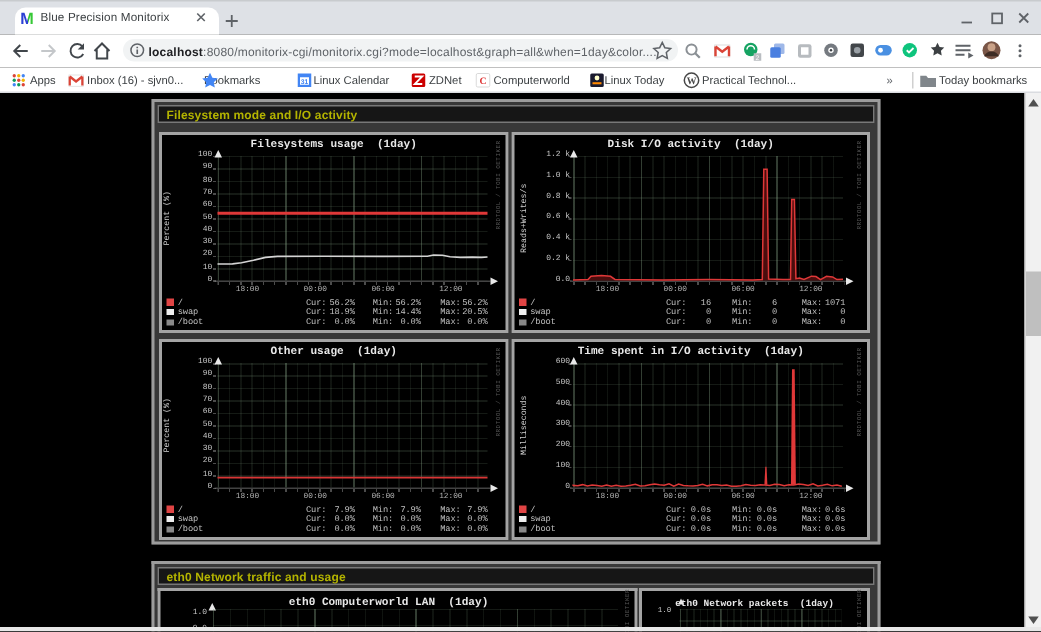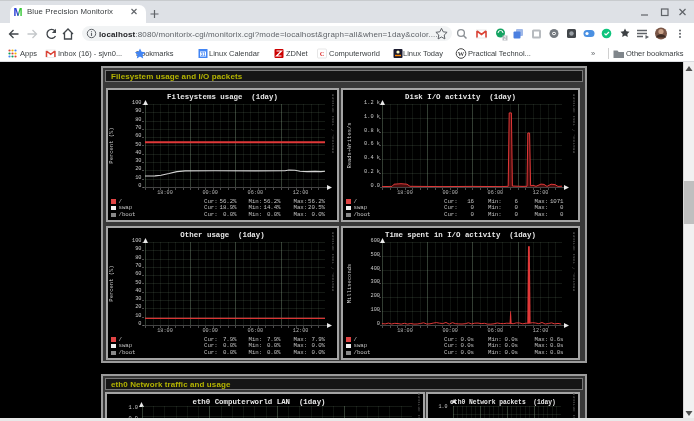--- a/index.html
+++ b/index.html
@@ -53,25 +53,25 @@
 <div class="abs" id="bookbar"></div>
 <div class="abs bk" style="left:20px">Apps</div>
 <div class="abs bk" style="left:58px">Inbox (16) - sjvn0...</div>
 <div class="abs bk" style="left:136px">Bookmarks</div>
 <div class="abs bk" style="left:209px">Linux Calendar</div>
 <div class="abs bk" style="left:286px">ZDNet</div>
 <div class="abs bk" style="left:329px">Computerworld</div>
 <div class="abs bk" style="left:403px">Linux Today</div>
 <div class="abs bk" style="left:468px">Practical Technol...</div>
 <div class="abs bk" style="left:591px;color:#5f6368">»</div>
-<div class="abs bk" style="left:626px">Other bookmarks</div>
+<div class="abs bk" style="left:626px">Today bookmarks</div>
 <div class="abs" style="left:608px;top:48px;width:1px;height:11px;background:#d0d0d0"></div>
 <div class="abs" id="content"></div>
 <div class="abs container" style="left:101px;top:66px;width:486px;height:297px"></div>
-<div class="abs sechead" style="left:105px;top:70px;width:478px;height:12px">Filesystem usage and I/O packets</div>
+<div class="abs sechead" style="left:105px;top:70px;width:478px;height:12px">Filesystem mode and I/O activity</div>
 <div class="abs container" style="left:101px;top:374px;width:486px;height:47px;border-bottom:none"></div>
 <div class="abs sechead" style="left:105px;top:378px;width:478px;height:12px">eth0 Network traffic and usage</div>
 <div class="abs graph" style="left:106px;top:88px;width:233px;height:134px"></div>
 <div class="gt" style="left:132.5px;top:93px;width:180px">Filesystems usage  (1day)</div>
 <div class="yl" style="left:81px;top:142.0px;width:60px;text-align:center">Percent (%)</div>
 <div class="tk" style="left:119.5px;top:101.0px">100</div>
 <div class="tk" style="left:119.5px;top:109.3px">90</div>
 <div class="tk" style="left:119.5px;top:117.6px">80</div>
 <div class="tk" style="left:119.5px;top:125.9px">70</div>
 <div class="tk" style="left:119.5px;top:134.20000000000002px">60</div>

